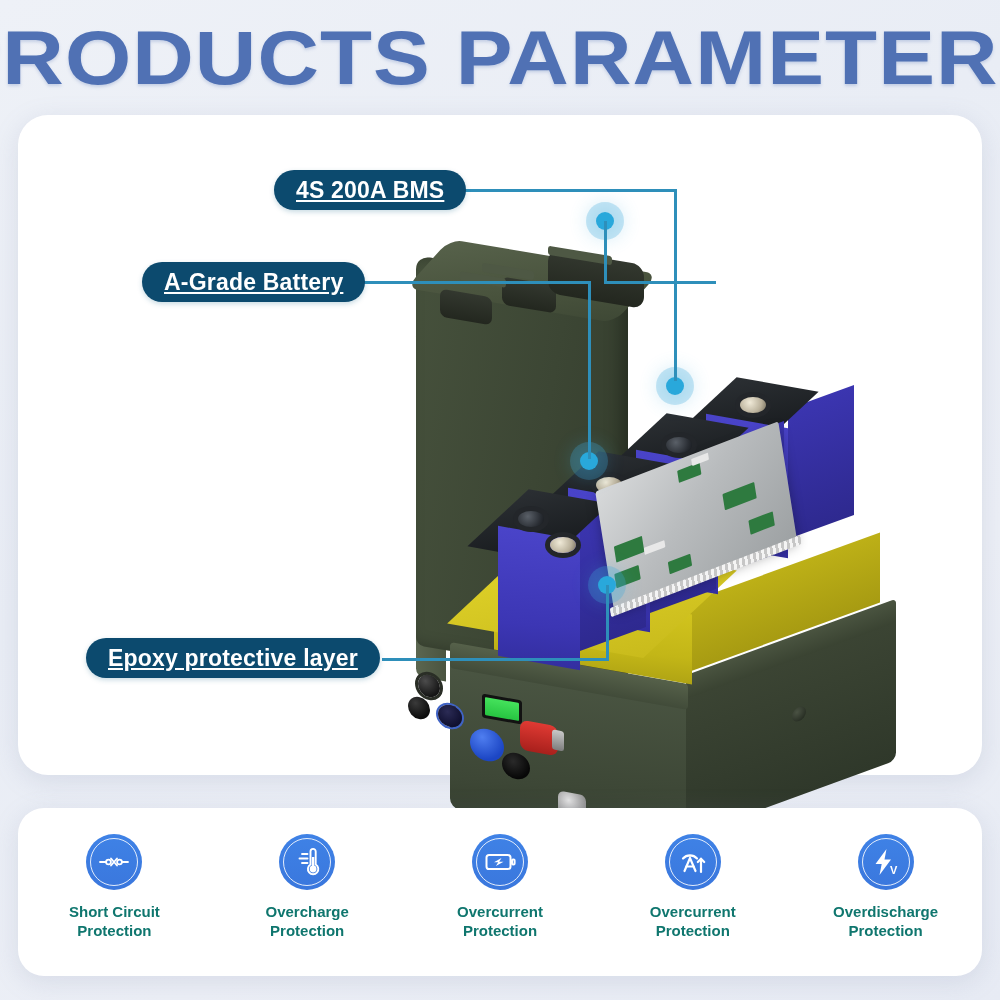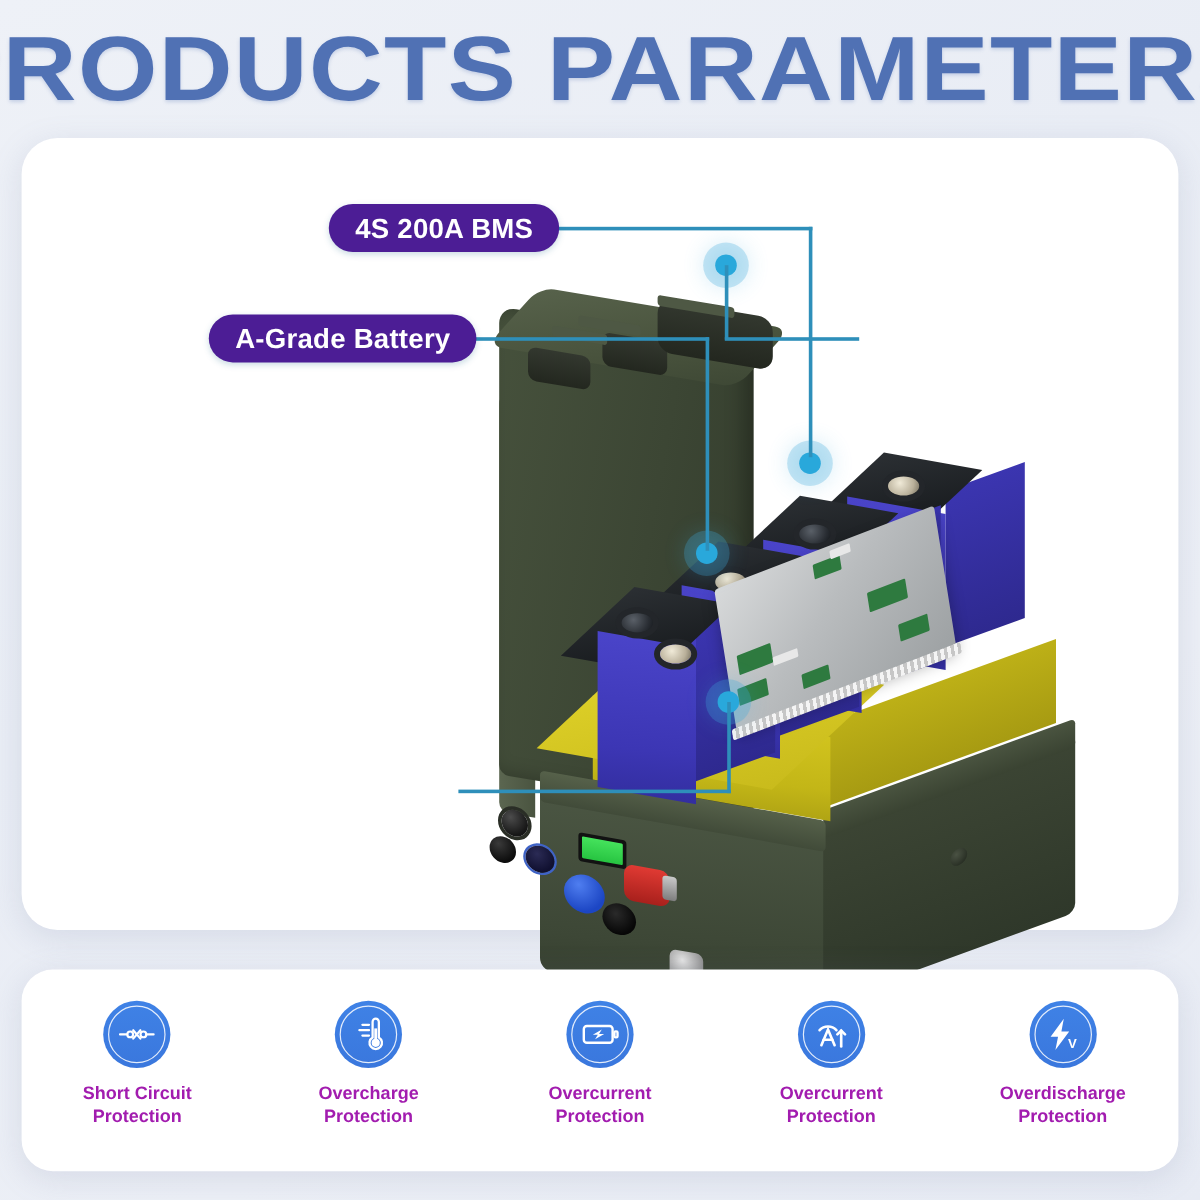--- a/index.html
+++ b/index.html
@@ -188,24 +188,25 @@
 
   .ground-shadow{
     left:10px;top:560px;width:500px;height:160px;
     background:radial-gradient(ellipse at 50% 50%,rgba(90,100,110,.30) 0%,rgba(120,130,140,.12) 48%,rgba(255,255,255,0) 72%);
     filter:blur(7px);
   }
 
   
   .pill{
     position:absolute;display:flex;align-items:center;justify-content:center;
-    background:#4c1d95;color:#ffffff;border-radius:999px;
+    background:#0c4a6e;color:#ffffff;border-radius:999px;
     font-weight:bold;font-size:23px;letter-spacing:.2px;
     padding:0 22px;height:40px;white-space:nowrap;
     box-shadow:0 2px 5px rgba(40,110,145,.25);
+    text-decoration:underline;
   }
   .marker{
     position:absolute;width:18px;height:18px;border-radius:50%;
     background:#29a8db;
     box-shadow:0 0 0 10px rgba(60,170,220,.28), 0 0 18px 10px rgba(60,170,220,.20);
   }
   .lead{position:absolute;background:#2e8fba;}
   .lead.v{width:3px;}
   .lead.h{height:3px;}
 
@@ -220,21 +221,21 @@
     width:56px;height:56px;border-radius:50%;
     background:linear-gradient(180deg,#3f82e6,#3a77dd);
     display:flex;align-items:center;justify-content:center;position:relative;
   }
   .f-circle:before{
     content:"";position:absolute;left:4px;top:4px;right:4px;bottom:4px;
     border:1.5px solid rgba(255,255,255,.85);border-radius:50%;
   }
   .f-circle svg{position:relative;z-index:2;}
   .f-label{
-    margin-top:12px;text-align:center;color:#a21caf;
+    margin-top:12px;text-align:center;color:#0f766e;
     font-size:15px;font-weight:bold;line-height:19px;
   }
 </style>
 </head>
 <body>
 
 <div class="page">
 
   <div class="title-wrap">
     <span class="title">PRODUCTS PARAMETERS</span>
@@ -323,25 +324,26 @@
     <div class="lead h" style="left:586px;top:166px;width:112px;"></div>
 
     <div class="marker" style="left:648px;top:262px;"></div>
     <div class="lead v" style="left:656px;top:74px;height:192px;"></div>
     <div class="lead h" style="left:420px;top:74px;width:239px;"></div>
     <div class="pill" style="left:256px;top:55px;">4S 200A BMS</div>
 
     <div class="marker" style="left:562px;top:337px;"></div>
     <div class="lead v" style="left:570px;top:166px;height:178px;"></div>
     <div class="lead h" style="left:338px;top:166px;width:235px;"></div>
-    <div class="pill" style="left:156px;top:147px;text-align:right;">A-Grade Battery</div>
+    <div class="pill" style="left:124px;top:147px;text-align:right;">A-Grade Battery</div>
 
     <div class="marker" style="left:580px;top:461px;"></div>
     <div class="lead v" style="left:588px;top:470px;height:76px;"></div>
     <div class="lead h" style="left:364px;top:543px;width:227px;"></div>
+    <div class="pill" style="left:68px;top:523px;">Epoxy protective layer</div>
   </div>
 
   <div class="card" id="features-card"></div>
   <div class="features">
 
     <div class="feature">
       <div class="f-circle">
         <svg width="34" height="34" viewBox="0 0 34 34">
           <g stroke="#fff" stroke-width="1.8" fill="none" stroke-linecap="round">
             <line x1="3" y1="17" x2="9" y2="17"></line>

